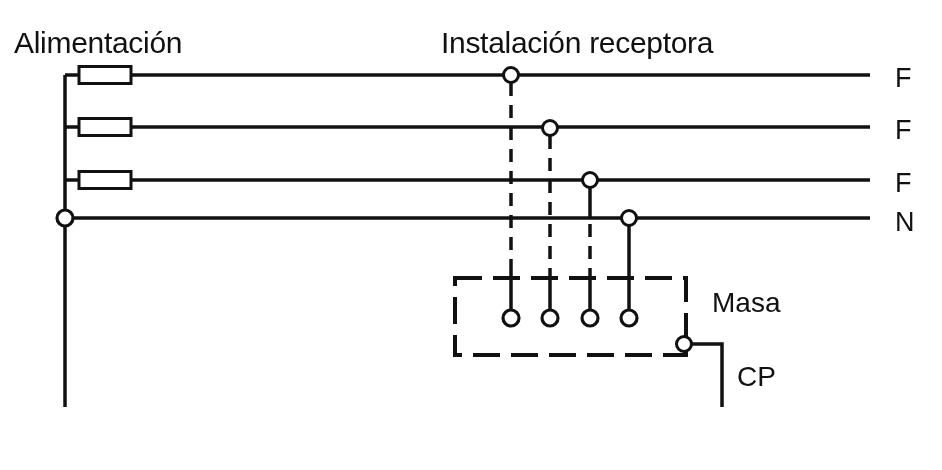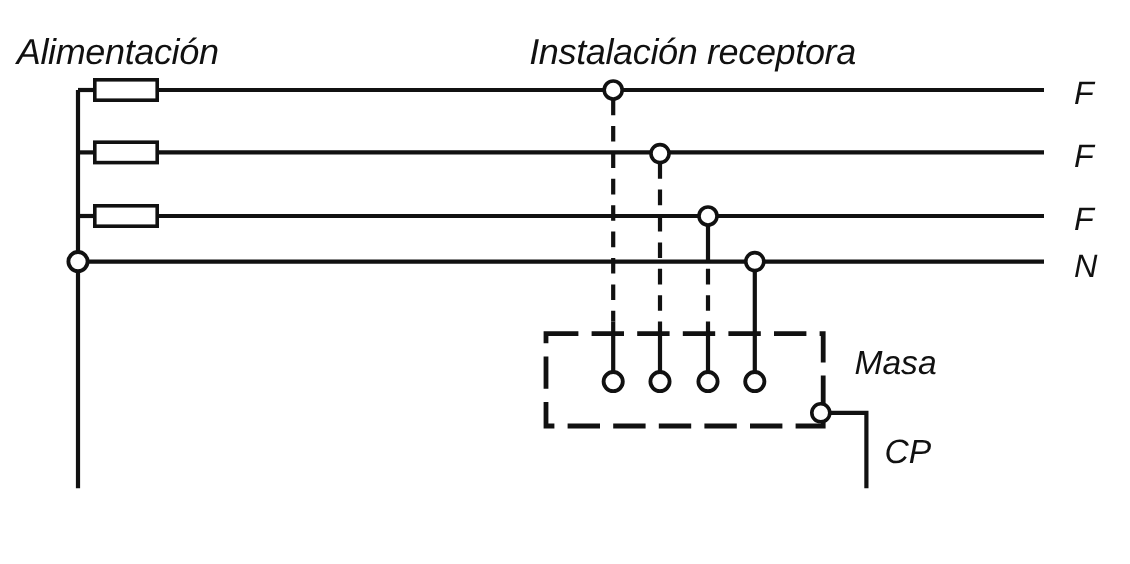--- a/index.html
+++ b/index.html
@@ -6,21 +6,20 @@
   html, body {
     margin: 0; padding: 0;
     background: var(--bg);
     font-family: "Liberation Sans", sans-serif;
   }
   .stage {
     position: relative;
     width: 942px; height: 407px;
     background: var(--bg);
     overflow: hidden;
-    font-style: italic;
   }
   svg { display: block; }
   .wire      { stroke: var(--ink); stroke-width: 3.5; fill: none; stroke-linecap: butt; }
   .wire-dash { stroke: var(--ink); stroke-width: 3.5; fill: none; stroke-dasharray: 13 9; }
   .busline   { stroke: var(--ink); stroke-width: 3.5; fill: none; }
   .fuse      { stroke: var(--ink); stroke-width: 3; fill: var(--bg); }
   .node      { stroke: var(--ink); stroke-width: 3; fill: var(--bg); }
   .node-lg   { stroke: var(--ink); stroke-width: 3.2; fill: var(--bg); }
   .dashbox   { stroke: var(--ink); stroke-width: 4; fill: none; stroke-dasharray: 27 11; }
   .earth     { stroke: var(--ink); stroke-width: 4.5; fill: none; }

